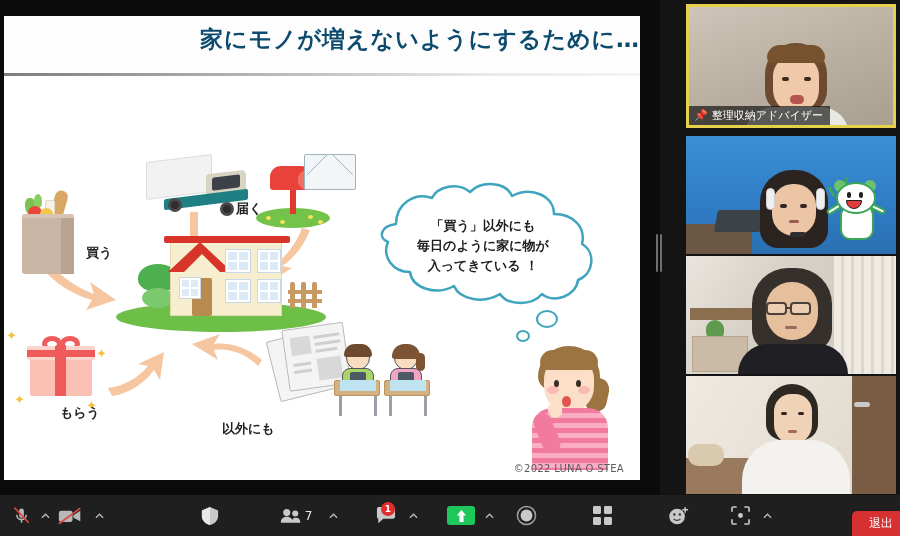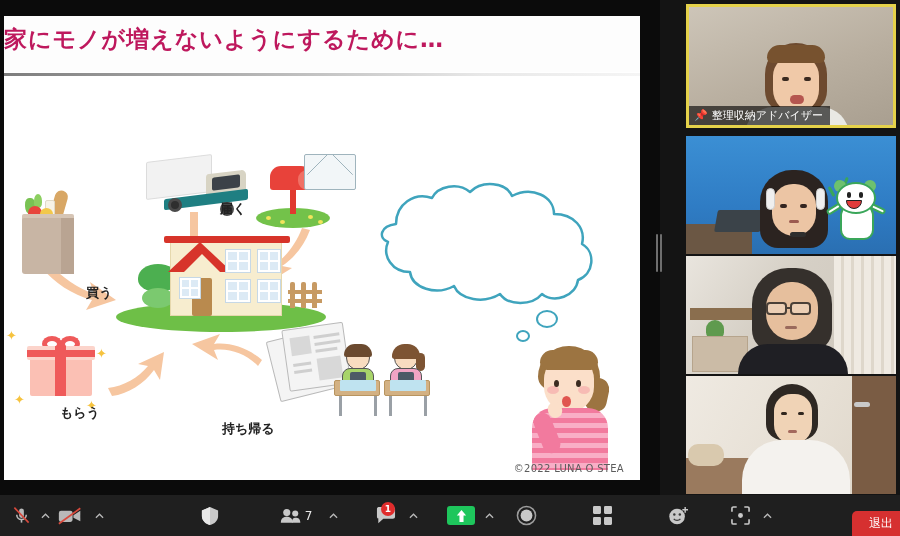--- a/index.html
+++ b/index.html
@@ -22,22 +22,22 @@
     position:absolute; left:4px; top:16px; width:636px; height:464px;
     background:#ffffff; overflow:hidden;
   }
 
   .slide-title-bar {
     position:absolute; left:0; top:0; width:100%; height:56px;
     background:#fdfdfd;
   }
   .slide-title {
     position:absolute; left:0; top:8px; width:100%;
-    text-align:left;
-    font-size:23px; font-weight:bold; color:#be185d;
+    text-align:right;
+    font-size:23px; font-weight:bold; color:#0c4a6e;
     letter-spacing:1px;
   }
   .title-rule {
     position:absolute; left:0; top:57px; width:100%; height:3px;
     background:linear-gradient(90deg,#7d7d7d 0%,#bdbdbd 45%,#e8e8e8 75%,#f5f5f5 100%);
   }
 
   .qbox {
     position:absolute; left:38px; top:77px; width:558px; height:52px;
     border:2px solid #2a7fc9; border-radius:13px; background:#fff;
@@ -464,42 +464,42 @@
         <div class="bag">
           <div class="v3 veg"></div>
             <div class="v4 veg"></div>
           <div class="baguette"></div>
           <div class="milk"></div>
           <div class="v1 veg"></div>
             <div class="v2 veg"></div>
           <div class="bag-fold"></div>
           <div class="bag-body"></div>
         </div>
-        <div class="lbl" style="left:82px; top:96px;margin-top:40px;">買う</div>
+        <div class="lbl" style="left:82px; top:96px;">買う</div>
 
         <div class="truck">
           <div class="truck-box"></div>
           <div class="truck-cab"></div>
           <div class="truck-win"></div>
           <div class="truck-base"></div>
           <div class="wheel w1"></div>
           <div class="wheel w2"></div>
         </div>
 
         <div class="mailbox">
           <div class="mb-grass"></div>
           <div class="mb-post"></div>
           <div class="mb-head"></div>
           <div class="mb-dot mbd1"></div>
             <div class="mb-dot mbd2"></div>
           <div class="mb-dot mbd3"></div>
             <div class="mb-dot mbd4"></div>
         </div>
         <div class="envelope"></div>
-        <div class="lbl" style="left:204px; top:52px;padding-left:12px;">届く</div>
+        <div class="lbl" style="left:220px; top:52px;padding-left:12px;">届く</div>
 
         <div class="house">
           <div class="h-ground"></div>
           <div class="tree">
               <div class="tr-top"></div>
               <div class="tr-bush"></div>
             </div>
           <div class="h-body"></div>
           <div class="h-gable"></div>
           <div class="h-gable-in"></div>
@@ -538,21 +538,21 @@
           <div class="np np2">
             <div class="np-ph"></div>
             <div class="np-ln np-l1"></div>
               <div class="np-ln np-l2"></div>
               <div class="np-ln np-l3"></div>
             <div class="np-ph2"></div>
             <div class="np-l4"></div>
               <div class="np-l5"></div>
           </div>
         </div>
-        <div class="lbl" style="left:218px; top:272px;">持ち帰る</div>
+        <div class="lbl" style="left:218px; top:272px;">以外にも</div>
 
         <div class="kids">
           <div class="kid k1">
             <div class="k-head"></div>
               <div class="k-hair"></div>
             <div class="k-body kb1"></div>
           </div>
           <div class="kid k2">
             <div class="k-head"></div>
               <div class="k-hair2"></div>
@@ -575,20 +575,25 @@
 
         <div class="cloud">
           <svg width="254" height="124" viewBox="0 0 254 124">
             <path d="M40 42 C40 22 58 10 76 16 C82 4 102 0 114 10
                      C126 -2 150 0 156 14 C176 4 198 14 198 32
                      C218 32 230 46 226 62 C240 70 238 92 222 98
                      C220 114 198 122 186 112 C176 124 152 124 144 112
                      C128 122 104 118 98 104 C80 114 56 106 54 90
                      C36 90 26 74 32 60 C22 56 24 44 40 42 Z" fill="#ffffff" stroke="#3fa4bd" stroke-width="2.5" stroke-linejoin="round"></path>
           </svg>
+          <div class="cloud-text">
+            <div>「買う」以外にも</div>
+            <div>毎日のように家に物が</div>
+            <div>入ってきている ！</div>
+          </div>
           <div class="cl-bub cb1"></div>
           <div class="cl-bub cb2"></div>
         </div>
 
         <div class="girl">
           <div class="gi-tail"></div>
           <div class="gi-hair"></div>
           <div class="gi-face"></div>
           <div class="gi-bang"></div>
           <div class="gi-cheek gc1"></div>

